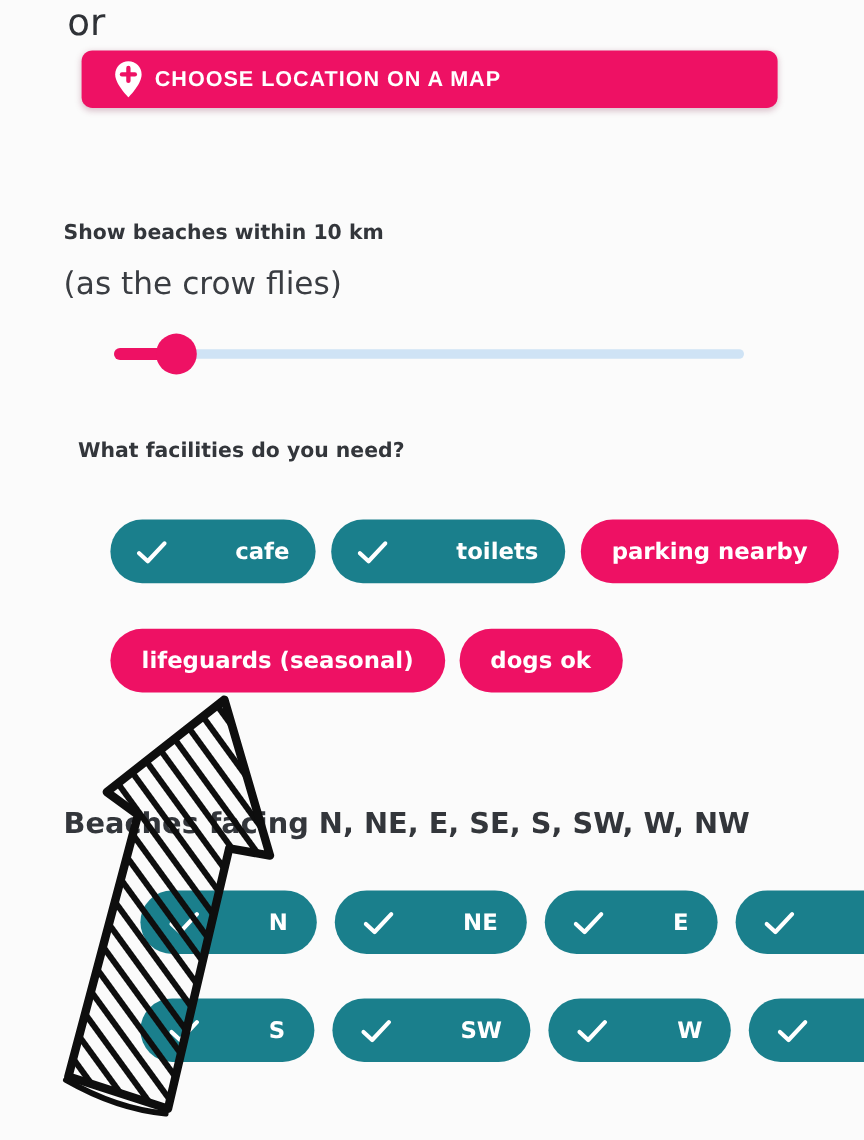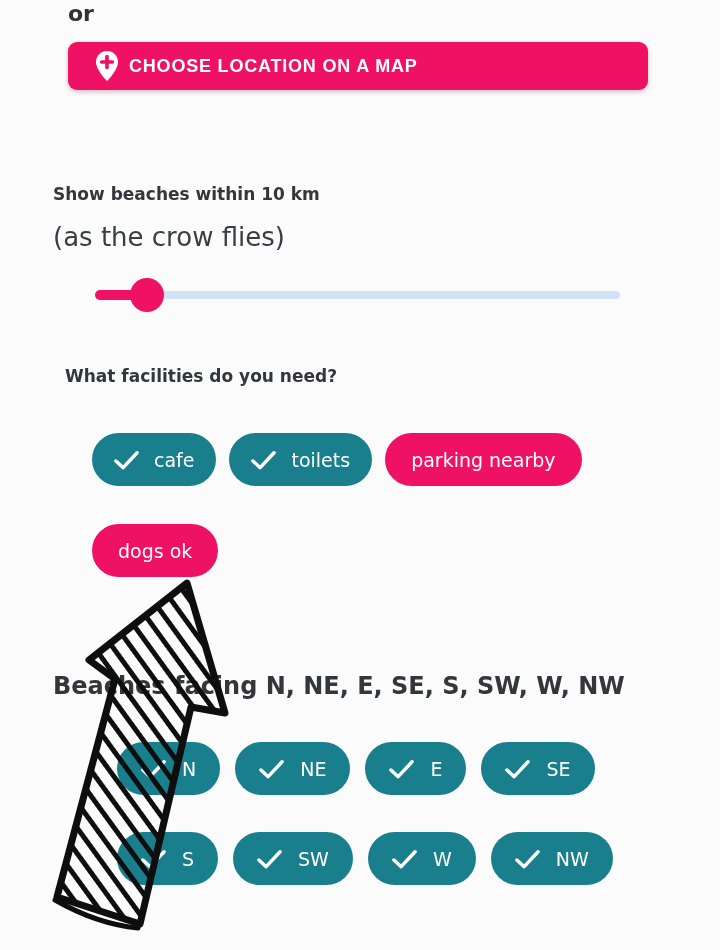--- a/index.html
+++ b/index.html
@@ -7,22 +7,22 @@
   body {
     background: #FBFBFB;
     font-family: "DejaVu Sans", sans-serif;
     position: relative;
     color: #33363B;
   }
   .abs { position: absolute; }
 
   
   .or-label {
-    left: 68px; top: 1px;
-    font-size: 22px; font-weight: 700; color: #2F3237;
+    left: 56px; top: 1px;
+    font-size: 31px; font-weight: 400; color: #2F3237;
   }
 
   
   .map-btn {
     left: 68px; top: 42px; width: 580px; height: 48px;
     background: #EE1164; border: none; border-radius: 9px;
     display: flex; align-items: center; padding-left: 27px;
     cursor: pointer; box-shadow: 0 2px 5px rgba(120,20,60,0.25);
   }
   .map-btn .pin { width: 24px; height: 32px; margin-right: 10px; flex: 0 0 auto; }
@@ -57,22 +57,22 @@
   .row { display: flex; align-items: center; }
   .fac-row1 { left: 92px; top: 433px; gap: 13px; }
   .fac-row2 { left: 92px; top: 524px; gap: 12px; }
   .dir-row1 { left: 117px; top: 742px; gap: 15px; }
   .dir-row2 { left: 117px; top: 832px; gap: 15px; }
 
   .pill {
     height: 53px; border: none; border-radius: 27px;
     display: inline-flex; align-items: center; justify-content: center;
     font-family: "DejaVu Sans", sans-serif;
-    font-size: 19px; font-weight: normal; color: #FFFFFF;
-    white-space: nowrap; cursor: pointer;
+    font-size: 19px; font-weight: bold; color: #FFFFFF;
+    white-space: nowrap; cursor: pointer; gap: 42px;
   }
   .pill.on  { background: #1A7F8C; padding: 0 22px; }
   .pill.off { background: #EE1164; padding: 0 26px; }
   .pill .check { width: 25px; height: 20px; margin-right: 15px; flex: 0 0 auto; }
   .dir-row1 .pill, .dir-row2 .pill { padding: 0 24px; }
   .dir-row1 .pill .check, .dir-row2 .pill .check { margin-right: 16px; }
 
   
   .arrow-annot { left: 35px; top: 570px; width: 205px; height: 372px; pointer-events: none; }
 </style>
@@ -113,20 +113,23 @@
       <polyline points="2,11 9.5,18 24,2.5" fill="none" stroke="#FFFFFF" stroke-width="3.6" stroke-linecap="round" stroke-linejoin="round"></polyline>
     </svg>
     <span>toilets</span>
   </button>
   <button class="pill off">
     <span>parking nearby</span>
   </button>
 </div>
 
 <div class="abs row fac-row2">
+  <button class="pill off">
+    <span>lifeguards (seasonal)</span>
+  </button>
   <button class="pill off">
     <span>dogs ok</span>
   </button>
 </div>
 
 <div class="abs h-main h3">Beaches facing N, NE, E, SE, S, SW, W, NW</div>
 
 <div class="abs row dir-row1">
   <button class="pill on">
     <svg class="check" viewBox="0 0 26 20">

